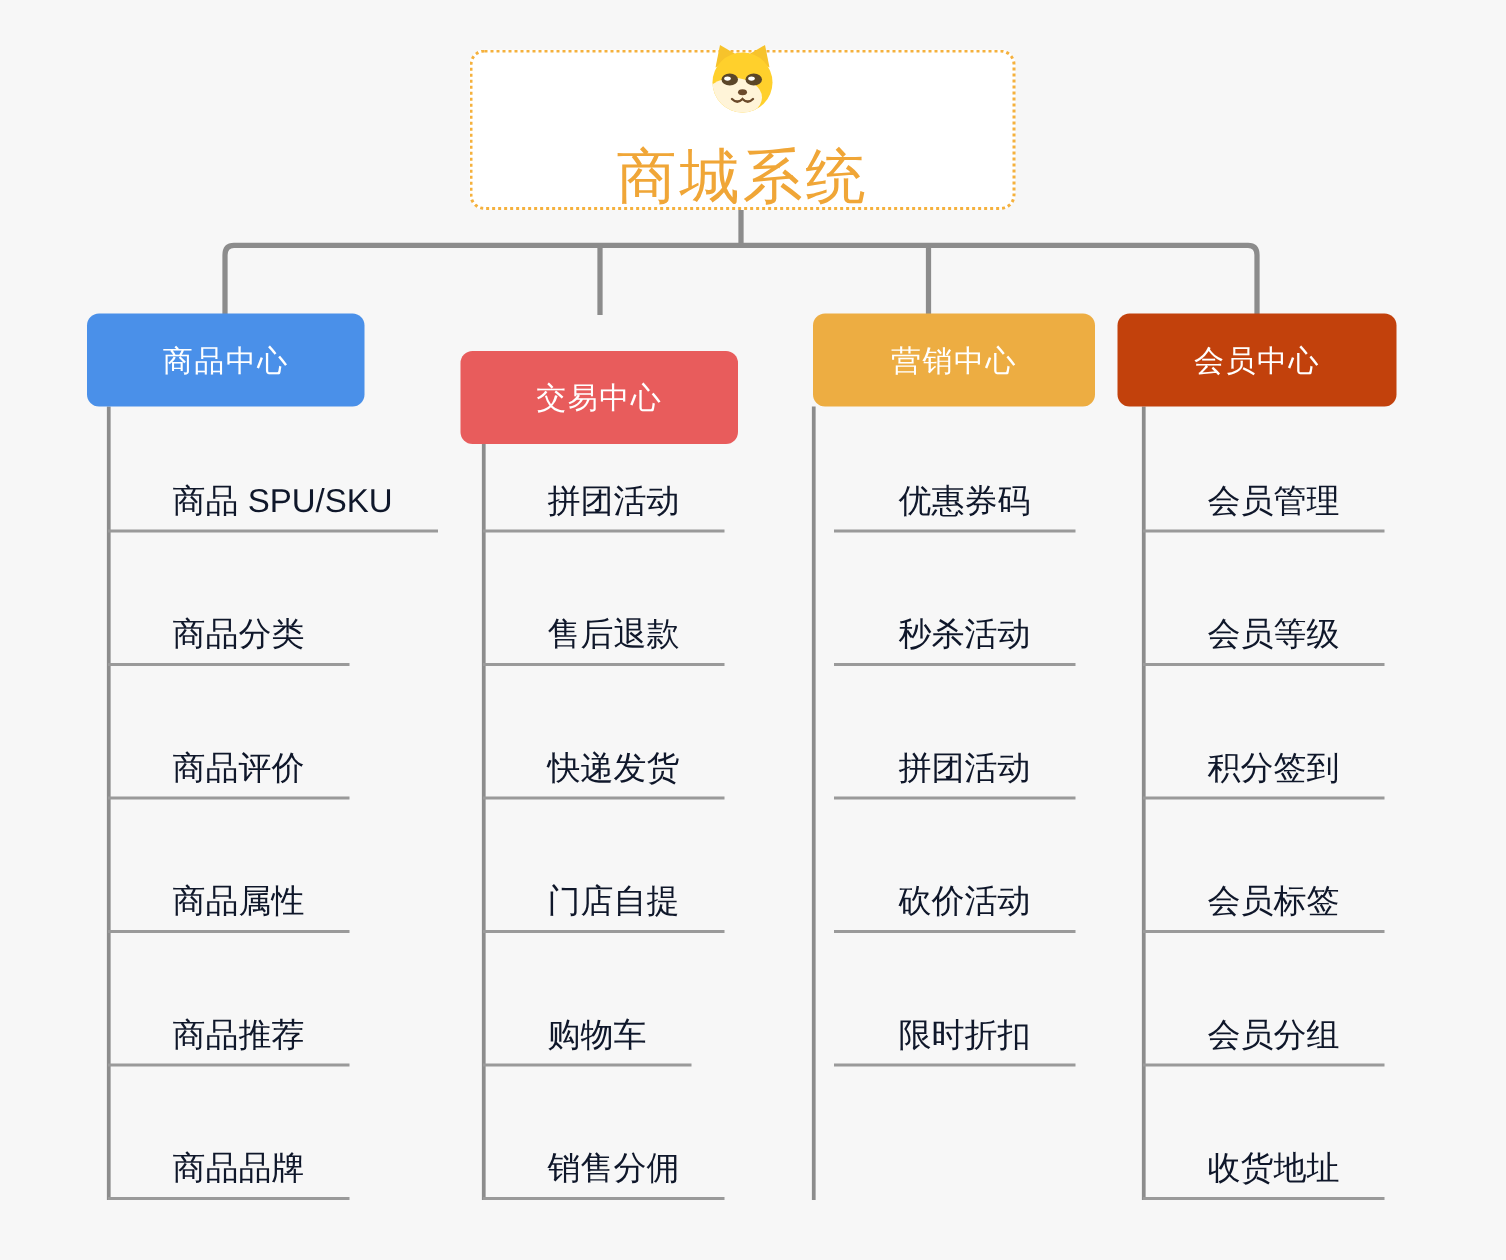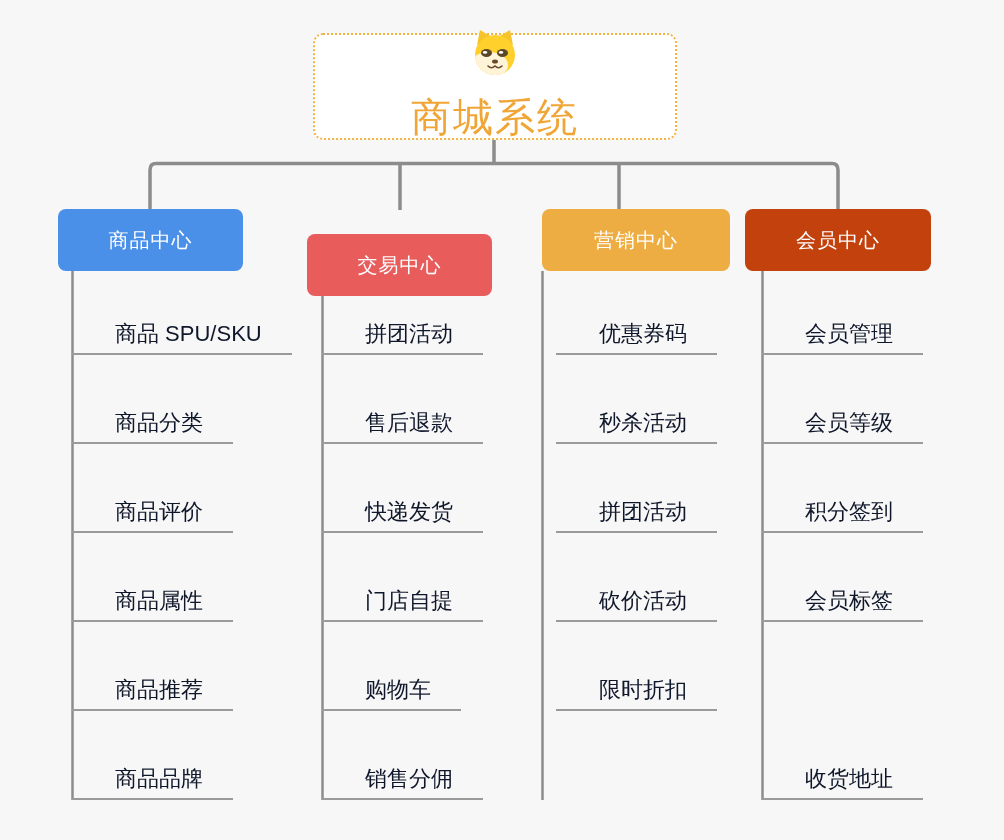--- a/index.html
+++ b/index.html
@@ -114,15 +114,16 @@
   <div class="leaf c2 r0">优惠券码</div>
   <div class="leaf c2 r1">秒杀活动</div>
   <div class="leaf c2 r2">拼团活动</div>
   <div class="leaf c2 r3">砍价活动</div>
   <div class="leaf c2 r4">限时折扣</div>
 
   <div class="leaf c3 r0">会员管理</div>
   <div class="leaf c3 r1">会员等级</div>
   <div class="leaf c3 r2">积分签到</div>
   <div class="leaf c3 r3">会员标签</div>
+  <div class="leaf c3 r4">会员分组</div>
   <div class="leaf c3 r5">收货地址</div>
 
 </div>
 
 </body></html>

